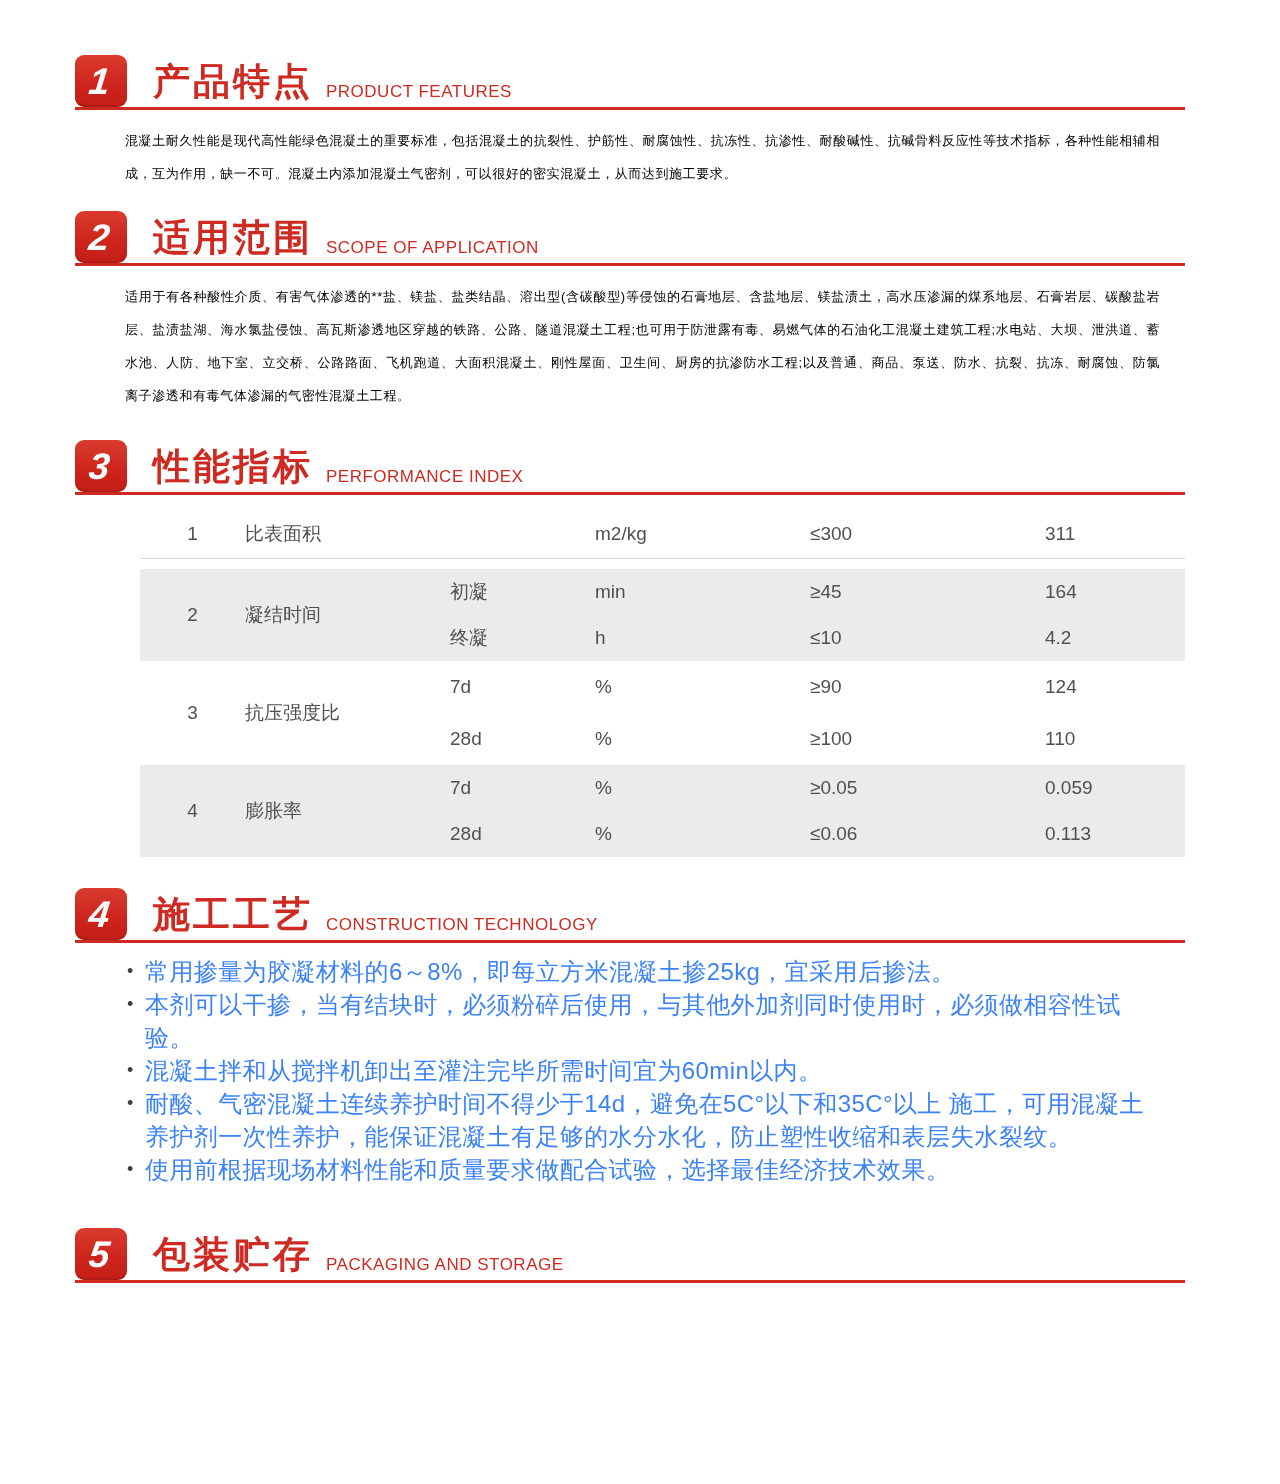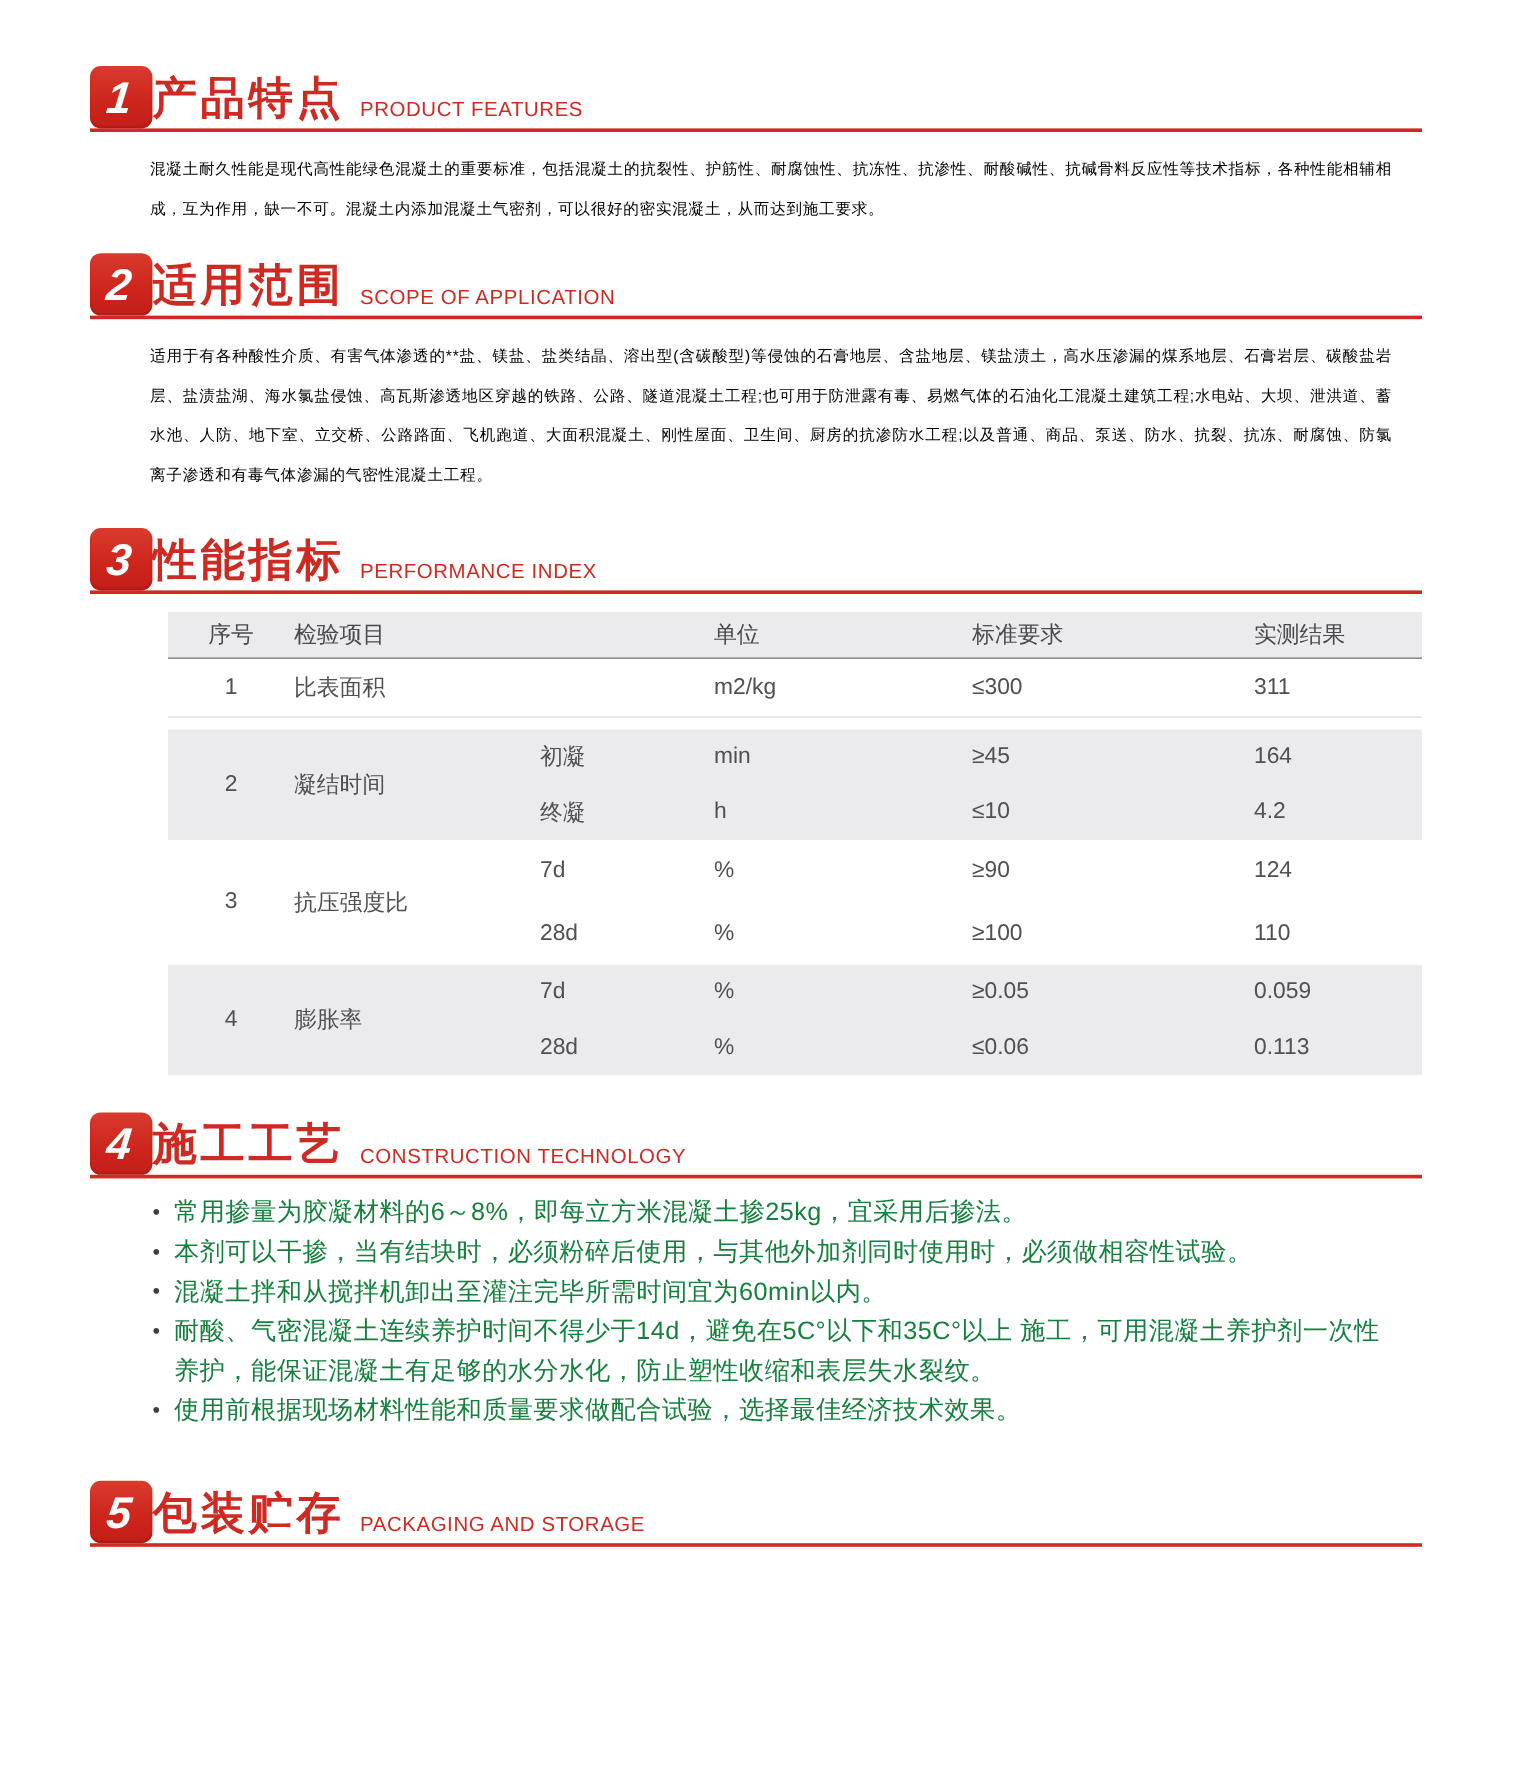--- a/index.html
+++ b/index.html
@@ -23,37 +23,37 @@
     border-radius:9px;
     display:flex;align-items:center;justify-content:center;
     box-shadow:inset 0 -2px 2px rgba(0,0,0,.12);
   }
   .sec-num{
     color:#ffffff;font-size:37px;font-weight:bold;font-style:italic;
     transform:skewX(-6deg);line-height:1;padding-right:4px;
   }
   .sec-title{
     color:#cf2a21;font-size:37px;font-weight:bold;letter-spacing:3px;
-    margin-bottom:7px;line-height:1;
+    margin-left:26px;margin-bottom:7px;line-height:1;
   }
   .sec-sub{
     color:#cf2a21;font-size:17px;font-weight:400;letter-spacing:.5px;
     margin-left:13px;margin-bottom:7px;line-height:1;
   }
 
   
   .para{
     margin:14px 25px 0 50px;
     font-size:13px;line-height:33px;letter-spacing:.6px;
     text-align:justify;color:#000000;
   }
   .bullets{margin:12px 25px 0 50px;}
   .bullet{
     position:relative;padding-left:20px;
-    font-size:21px;line-height:33px;letter-spacing:.4px;color:#15803d;
+    font-size:24px;line-height:33px;letter-spacing:.4px;color:#3b82f6;
   }
   .bullet::before{
     content:"•";position:absolute;left:2px;top:0;
     color:#3e3e40;font-size:18px;
   }
 
   
   .section-2{margin-top:18px;}
   .section-3{margin-top:25px;}
   .section-4{margin-top:28px;}
@@ -112,28 +112,20 @@
     <div class="sec-header" data-name="section-header">
       <div class="sec-badge" data-name="section-number-badge">
         <span class="sec-num" data-name="section-number">3</span>
       </div>
       <span class="sec-title" data-name="section-title">性能指标</span>
       <span class="sec-sub" data-name="section-subtitle-en">PERFORMANCE INDEX</span>
     </div>
 
     <div class="ptable" data-name="performance-table">
 
-      <div class="t-grid t-head" data-name="table-header-row">
-        <div class="c c-center" data-name="table-header-cell">序号</div>
-        <div class="c" data-name="table-header-cell">检验项目</div>
-        <div class="c" data-name="table-header-cell"></div>
-        <div class="c" data-name="table-header-cell">单位</div>
-        <div class="c" data-name="table-header-cell">标准要求</div>
-        <div class="c" data-name="table-header-cell">实测结果</div>
-      </div>
 
       <div class="t-grid t-row-single" data-name="table-row">
         <div class="c c-center" data-name="table-cell-no">1</div>
         <div class="c" data-name="table-cell-item">比表面积</div>
         <div class="c" data-name="table-cell-sub"></div>
         <div class="c" data-name="table-cell-unit">m2/kg</div>
         <div class="c" data-name="table-cell-requirement">≤300</div>
         <div class="c" data-name="table-cell-result">311</div>
       </div>
 

